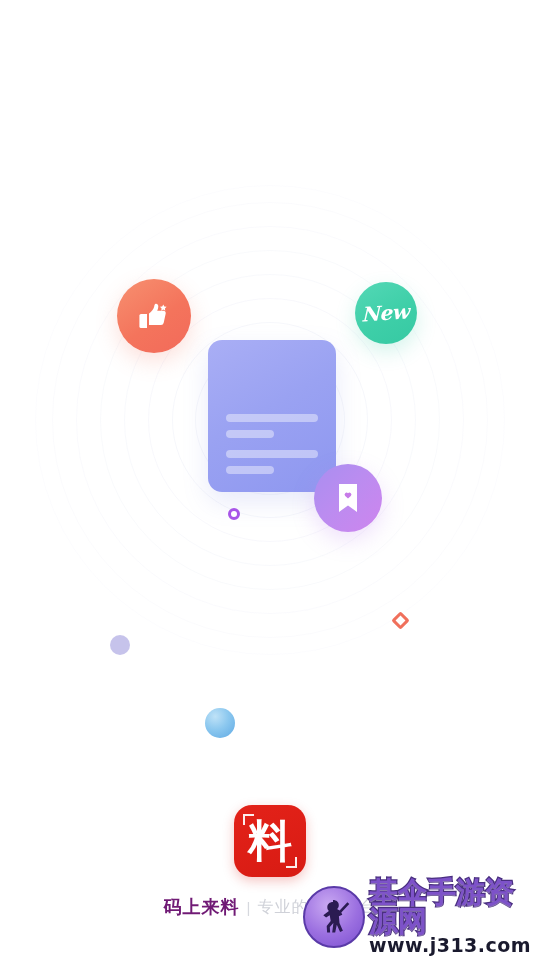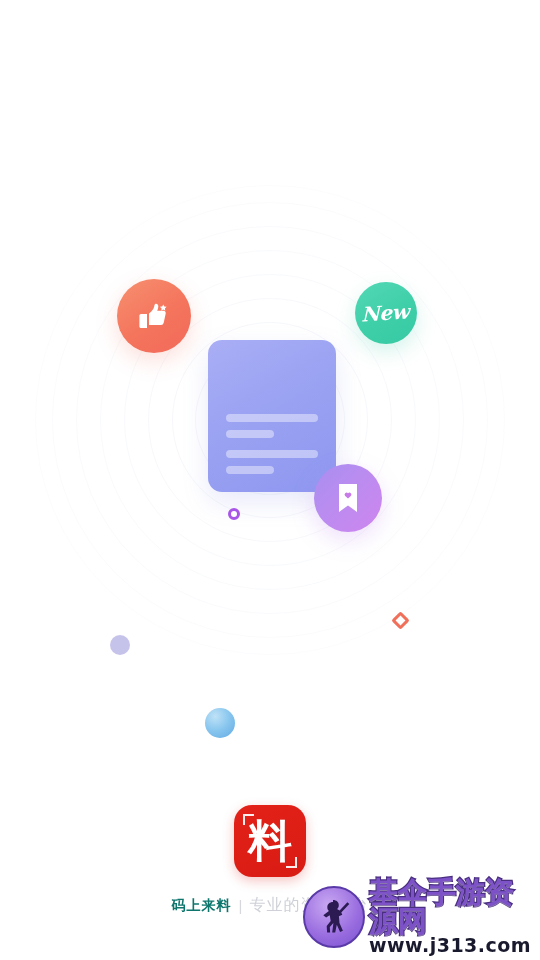--- a/index.html
+++ b/index.html
@@ -164,23 +164,23 @@
   }
   .corner.tl { left:9px;  top:9px;  border-right:none; border-bottom:none; }
   .corner.br { right:9px; bottom:9px; border-left:none;  border-top:none;  }
 
   .tagline {
     margin-top:18px;
     display:flex; align-items:center;
     white-space:nowrap;
   }
   .tagline-name {
-    color:#0f766e;
+    color:#701a75;
     font-family:Liberation Serif, serif;
-    font-size:14px;
+    font-size:18px;
     font-weight:700;
     letter-spacing:1px;
   }
   .tagline-sep {
     color:#d6d8de;
     font-size:15px;
     margin:0 7px;
   }
   .tagline-desc {
     color:#cfd1d8;

